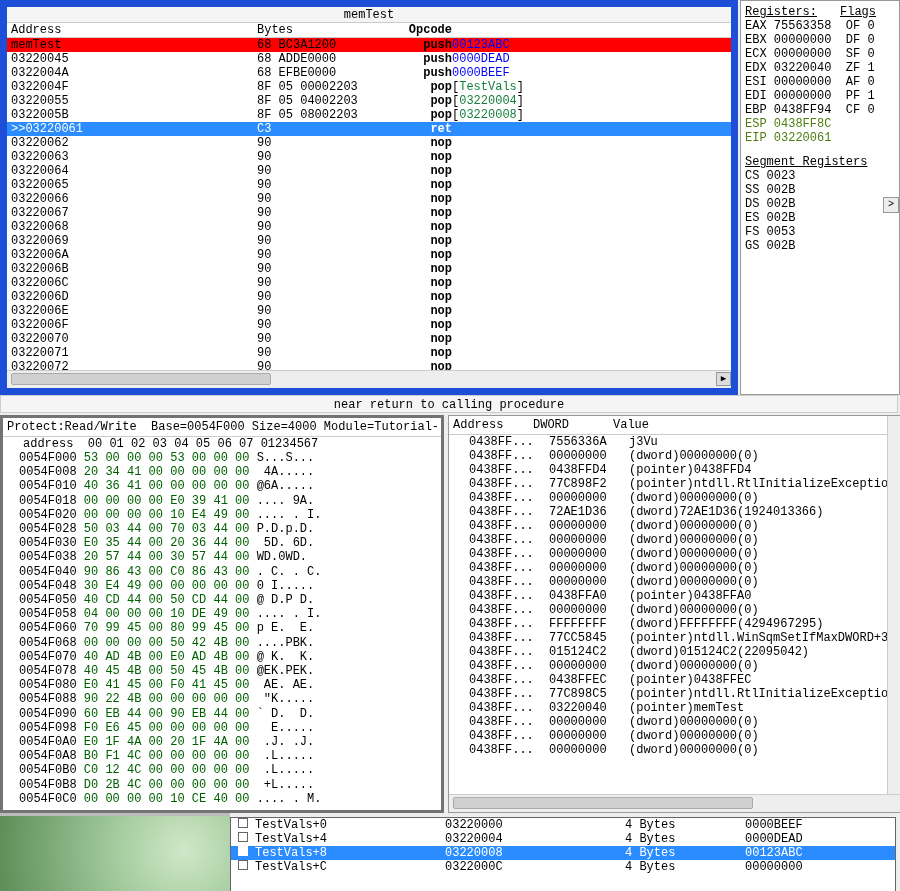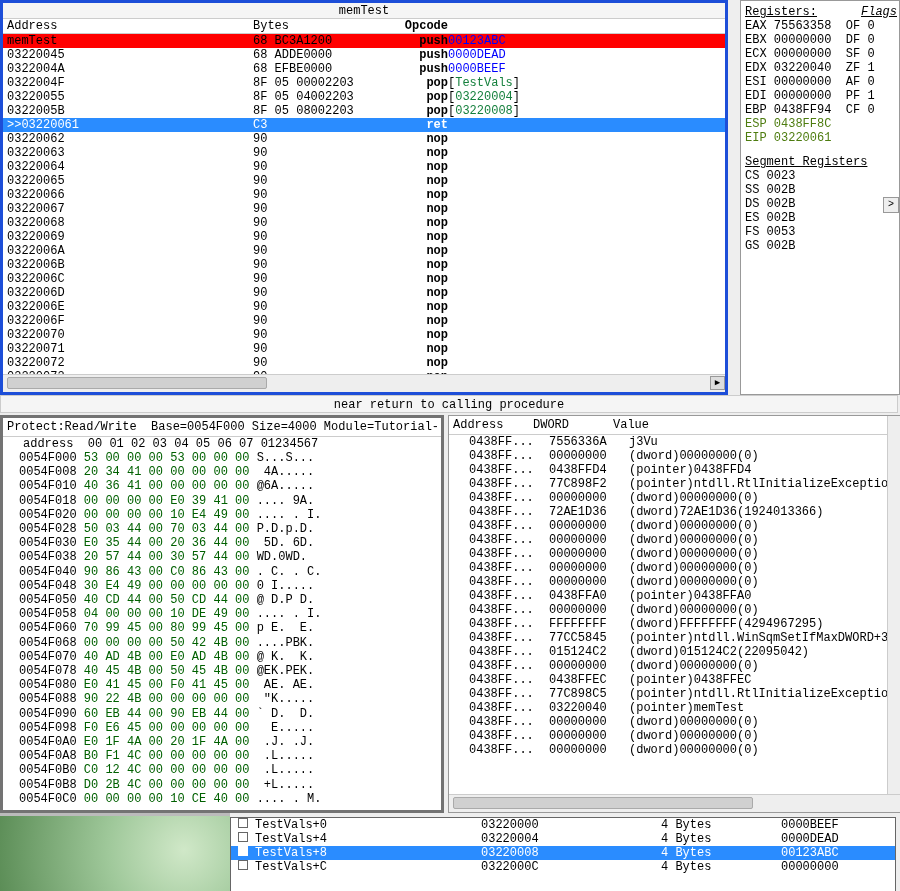--- a/index.html
+++ b/index.html
@@ -6,21 +6,21 @@
   body {
     margin: 0;
     font-family: "Courier New", monospace;
     font-size: 12px;
     background: #eee;
     width: 900px;
     height: 891px;
     overflow: hidden;
   }
   .top-row { display: flex; height: 395px; }
-  .disasm { flex: 1; background: #fff; border: 3px solid #1d4ed8; display: flex; flex-direction: column; margin-right:12px;}
+  .disasm { flex: 1; background: #fff; border: 7px solid #1d4ed8; display: flex; flex-direction: column; margin-right:2px;}
   .disasm-title { text-align: center; background: #f5f5f5; height: 16px; line-height:16px; border-bottom:1px solid #ccc;}
   .disasm-head { display: flex; font-family: "Courier New", monospace; font-weight:normal; border-bottom:1px solid #ccc; }
   .col-addr { width: 250px; padding-left: 4px; }
   .col-bytes { width: 140px; }
   .col-op   { width: 55px; font-weight:bold;text-align:right;}
   .col-arg  { flex: 1; }
   .disasm-rows { flex: 1; overflow: hidden; }
   .drow { display: flex; height: 14px; line-height:14px; white-space: pre;}
   .drow .col-addr{ font-weight:normal;}
   .drow .col-op{ font-weight:bold;}
@@ -31,21 +31,21 @@
   .drow.sel .col-op{ font-weight:bold;}
   .bracket .col-arg{color:#000;}
   .bracket .link{color:#15803d;}
   .hscroll { height:18px; background:#eee; border-top:1px solid #ccc; position:relative;}
   .hscroll .thumb{ position:absolute; left:4px; top:2px; height:12px; width:260px; background:#d0d0d0; border:1px solid #aaa; border-radius:2px;}
   .hscroll .arrow{ position:absolute; top:1px; width:15px; height:14px; background:#ddd; border:1px solid #999; text-align:center; font-size:9px; line-height:12px;} .hscroll .arrow.r{right:0;}
   .statusbar{ height:18px; line-height:18px; text-align:center; background:#f5f5f5; border:1px solid #ccc; margin:0 2px 2px 0;}
 
   .regs { width: 160px; background:#fff; border:1px solid #999; padding:4px; position:relative;}
   .regs-title{ text-decoration:underline; display:inline-block;}
-  .flags-title{ text-decoration:underline; position:absolute; right:2px; top:4px;font-style:italic;}
+  .flags-title{ text-decoration:underline; position:absolute; right:23px; top:4px;}
   .reg-row{ white-space:pre; line-height:14px;}
   .reg-row.red{ color:#4d7c0f;}
   .seg-title{ text-decoration:underline; margin-top:10px; display:inline-block;}
   .seg-btn{ position:absolute; right:0px; top:196px; width:16px; height:16px; border:1px solid #999; background:#eee; text-align:center; font-size:10px; line-height:14px;}
 
   .mid-row{ display:flex; height:398px; margin-top:2px; gap:4px; }
   .hex{ width:444px; background:#fff; border:3px solid #737373; display:flex; flex-direction:column;}
   .hex-header{ padding:2px 4px; border-bottom:1px solid #ccc; white-space:pre;}
   .hex-cols{ padding:0 20px; white-space:pre;}
   .hex-rows{ flex:1; overflow:hidden; padding:0 16px;}
@@ -62,21 +62,21 @@
   .shscroll .thumb{position:absolute; left:4px; top:2px; height:12px; width:300px; background:#d0d0d0; border:1px solid #aaa; border-radius:2px;}
 
   .bottom{ height:88px; display:flex;}
   .bottom-spacer{ width:230px; background: radial-gradient(circle at 80% 40%, #d0e8c8 0%, #9fc89a 40%, #5a8c55 100%); border-top:3px solid #bbb}
   .list{ flex:1; background:#fff; border:1px solid #666; margin:4px 4px 4px 0;}
   .lrow{ display:flex; line-height:14px; height:14px;}
   .lrow.sel{ background:#2a8cff; color:#fff;}
   .lc-chk{width:24px; text-align:center;}
   .lc-chk .cb{display:inline-block; width:10px; height:10px; border:1px solid #666; background:#fff;}
   .lrow.sel .cb{border-color:#fff;}
-  .lc-name{width:190px;} .lc-addr{width:180px;margin-left:36px;} .lc-sz{width:120px;} .lc-val{flex:1;}
+  .lc-name{width:190px;} .lc-addr{width:180px;} .lc-sz{width:120px;} .lc-val{flex:1;}
 </style>
 </head>
 <body>
 
 <div class="top-row">
   <div class="disasm">
     <div class="disasm-title">memTest</div>
     <div class="disasm-head">
       <div class="col-addr">Address</div>
       <div class="col-bytes">Bytes</div>

